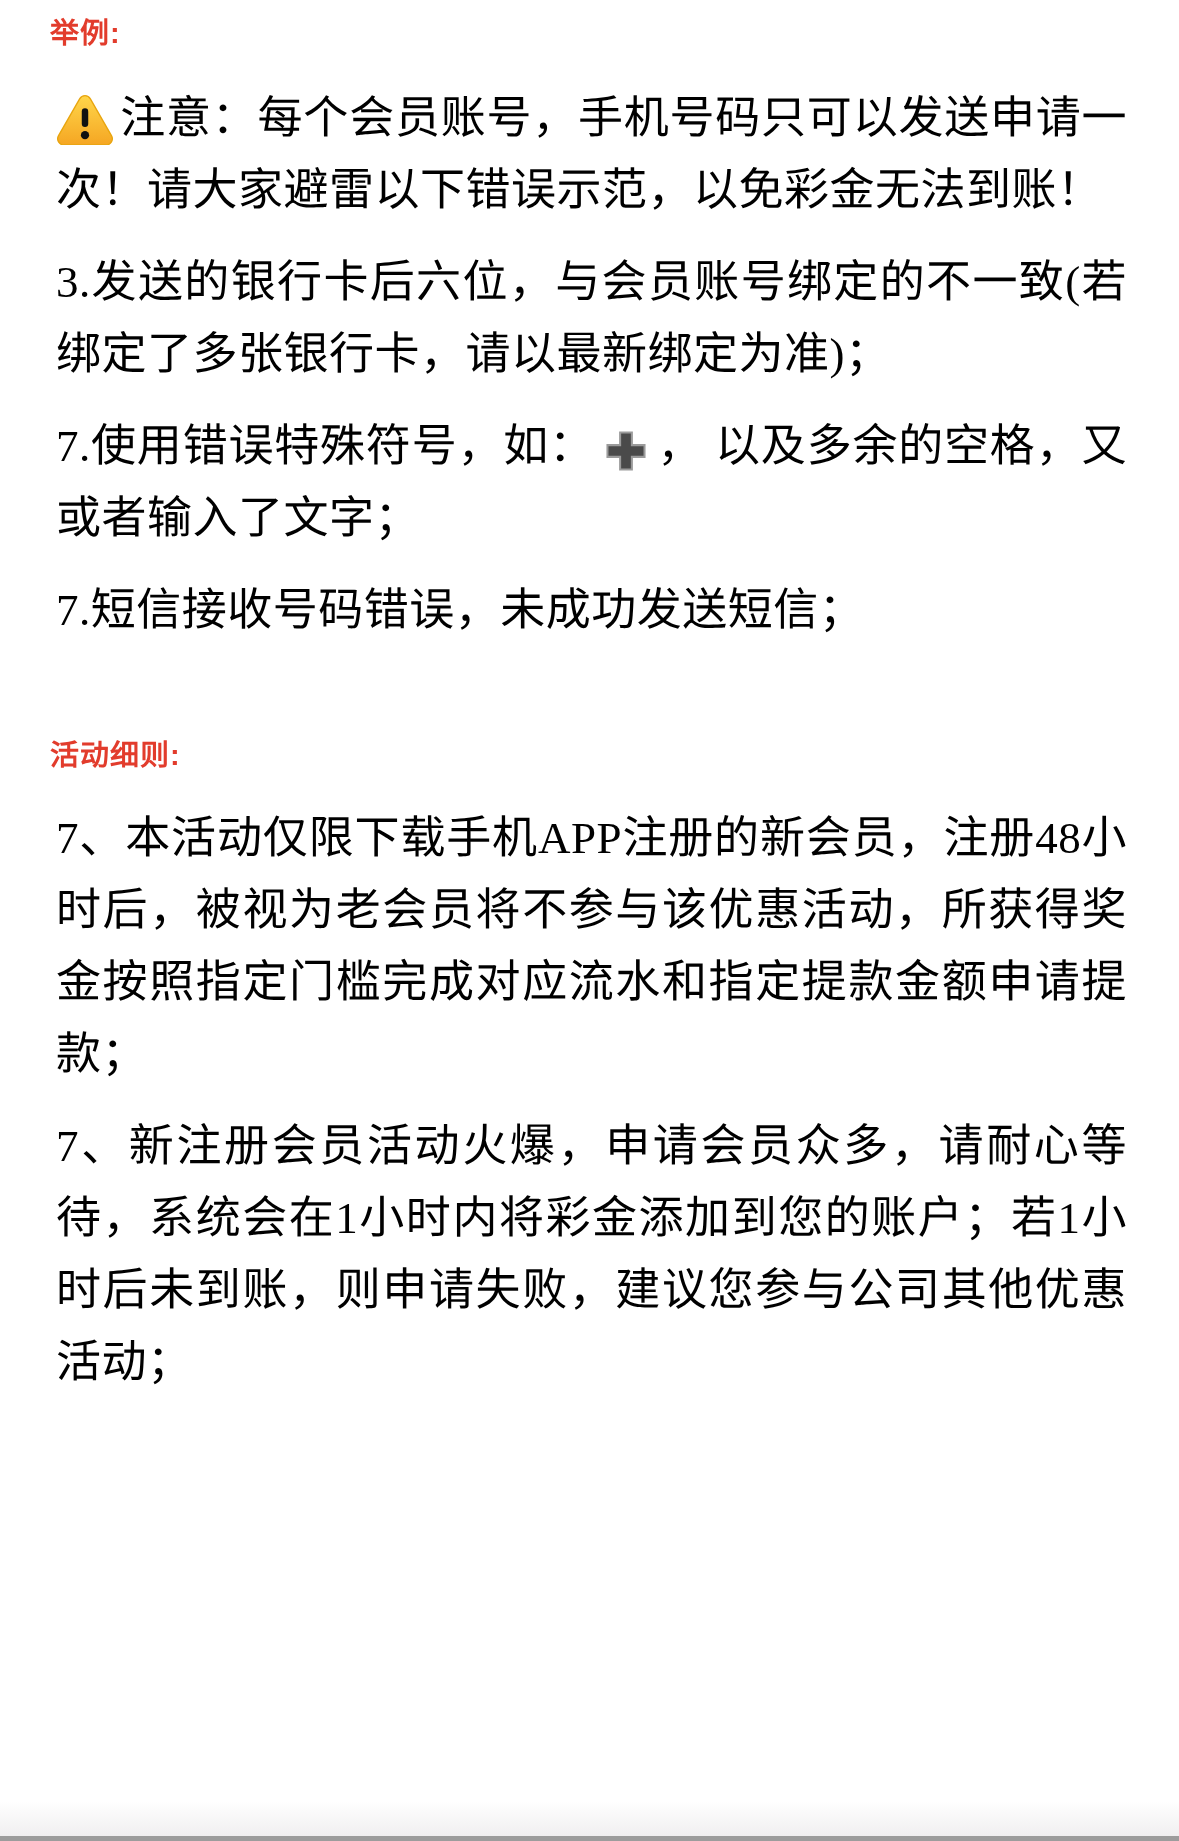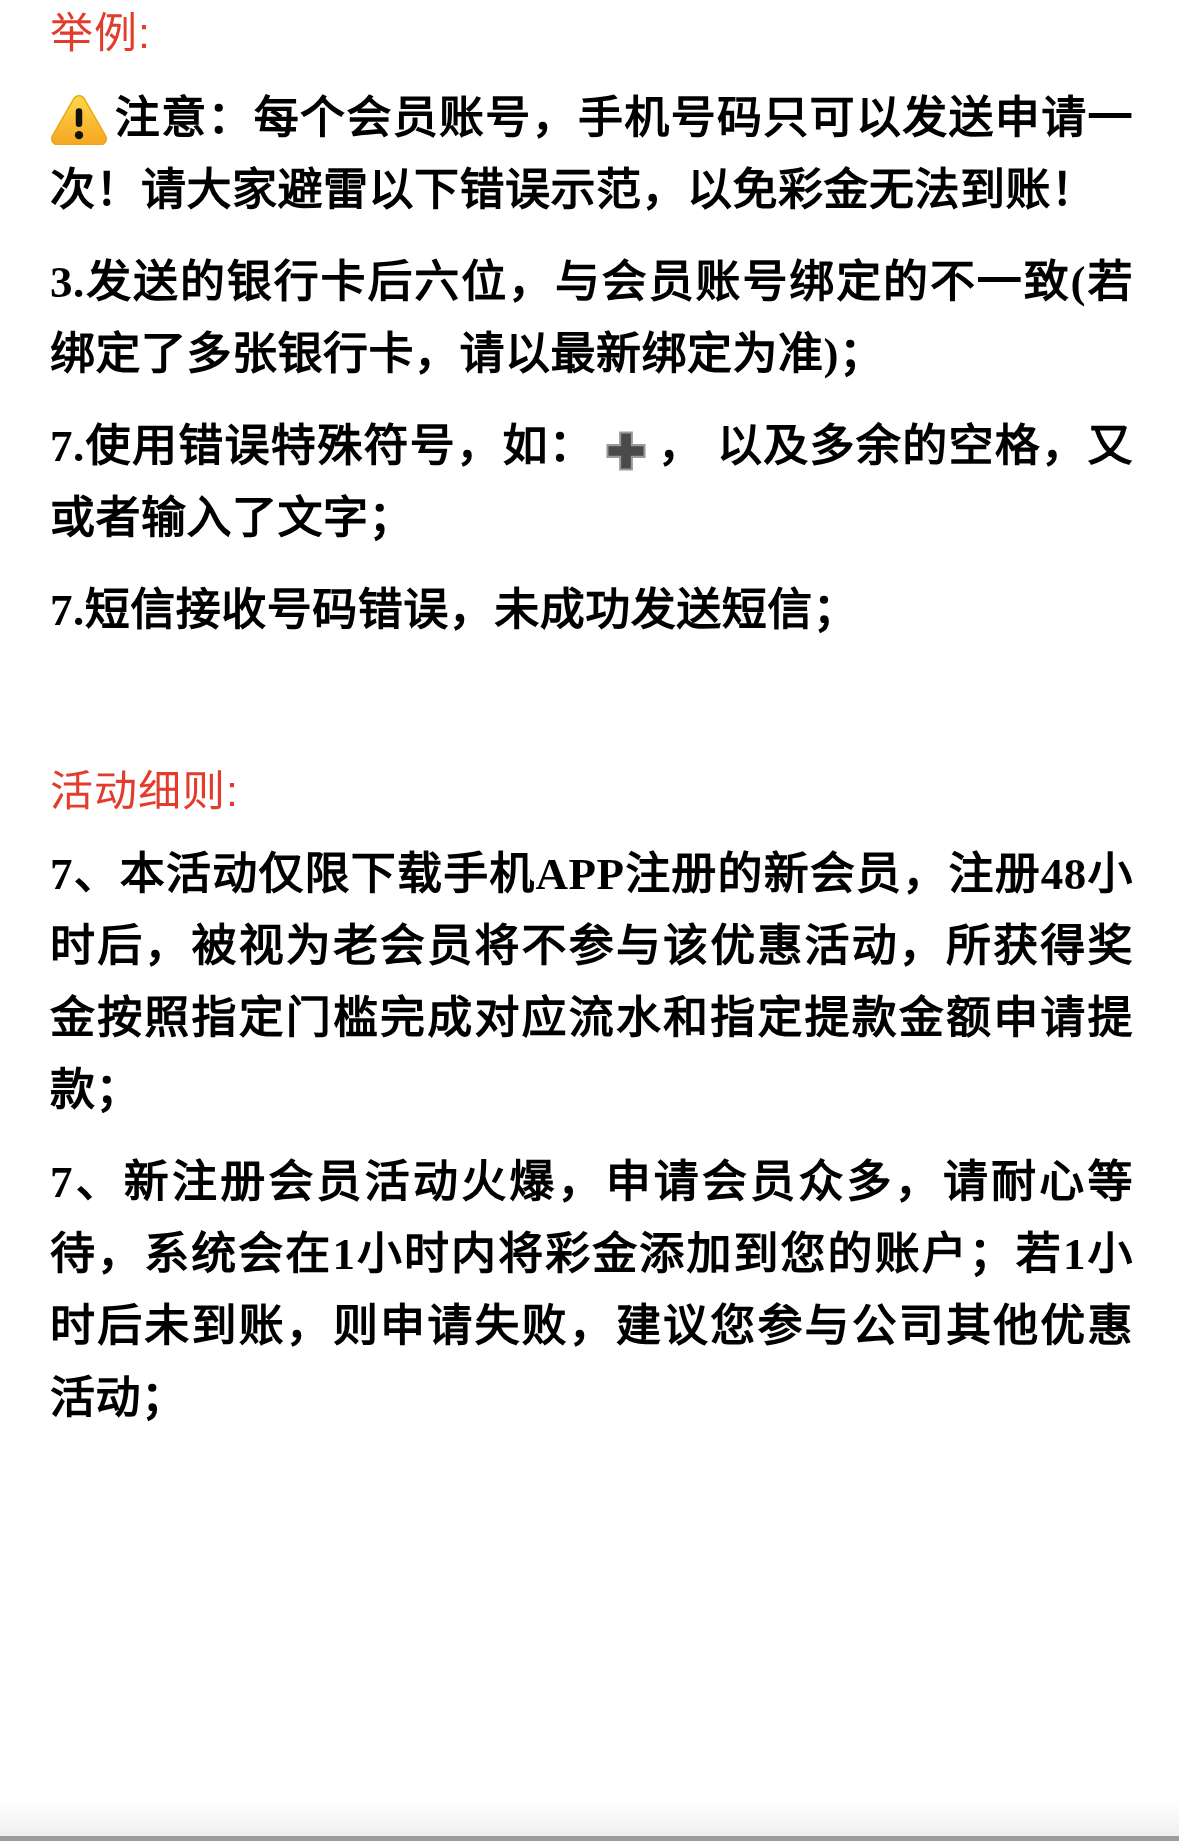--- a/index.html
+++ b/index.html
@@ -11,35 +11,34 @@
     overflow: hidden;
     position: relative;
     font-family: "Liberation Serif", "DejaVu Serif", serif;
     color: #000000;
   }
   .content {
     padding: 6px 46px 0 50px;
   }
   h1.section-heading, h2.section-heading {
     font-family: "Liberation Sans", "DejaVu Sans", sans-serif;
-    font-weight: 400;
+    font-weight: 700;
     color: #e23c2c;
-    font-size: 43px;
+    font-size: 29px;
     line-height: 54px;
     margin: 0;
     letter-spacing: 1px;
   }
-  h2.section-heading { margin-top: 118px; }
+  h2.section-heading { margin-top: 82px; }
   p.body-text {
     font-size: 45px;
     line-height: 72px;
-    margin: 20px 0;
+    margin: 20px 6px;
     text-align: justify;
     letter-spacing: 0.5px;
-    font-weight: bold;
   }
   p.warning-text { margin-top: 22px; }
   .inline-icon {
     display: inline-block;
     vertical-align: -7px;
     line-height: 0;
   }
   .warn-svg { width: 58px; height: 52px; margin-right: 6px; vertical-align: -5px; }
   .plus-svg { width: 46px; height: 46px; margin: 0 8px; vertical-align: -6px; }
   .page-footer {

